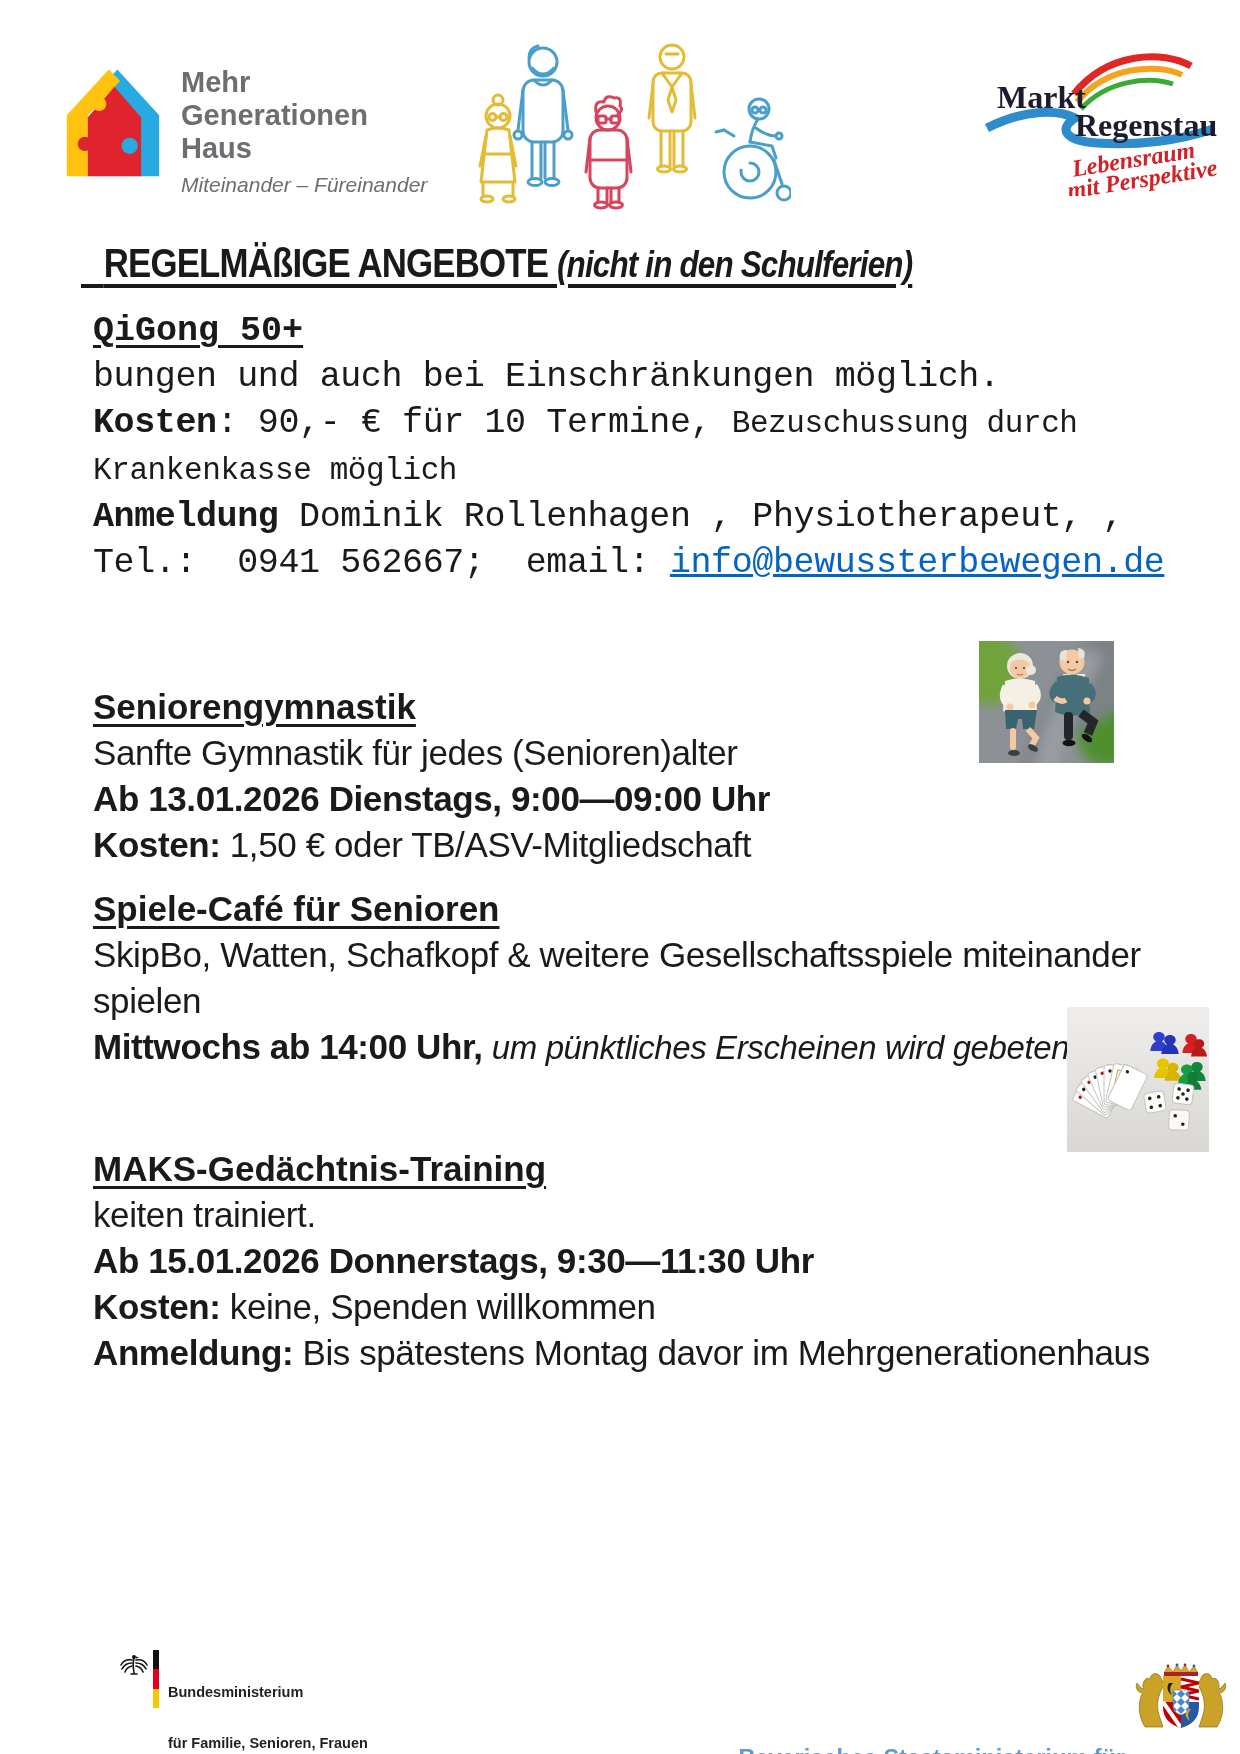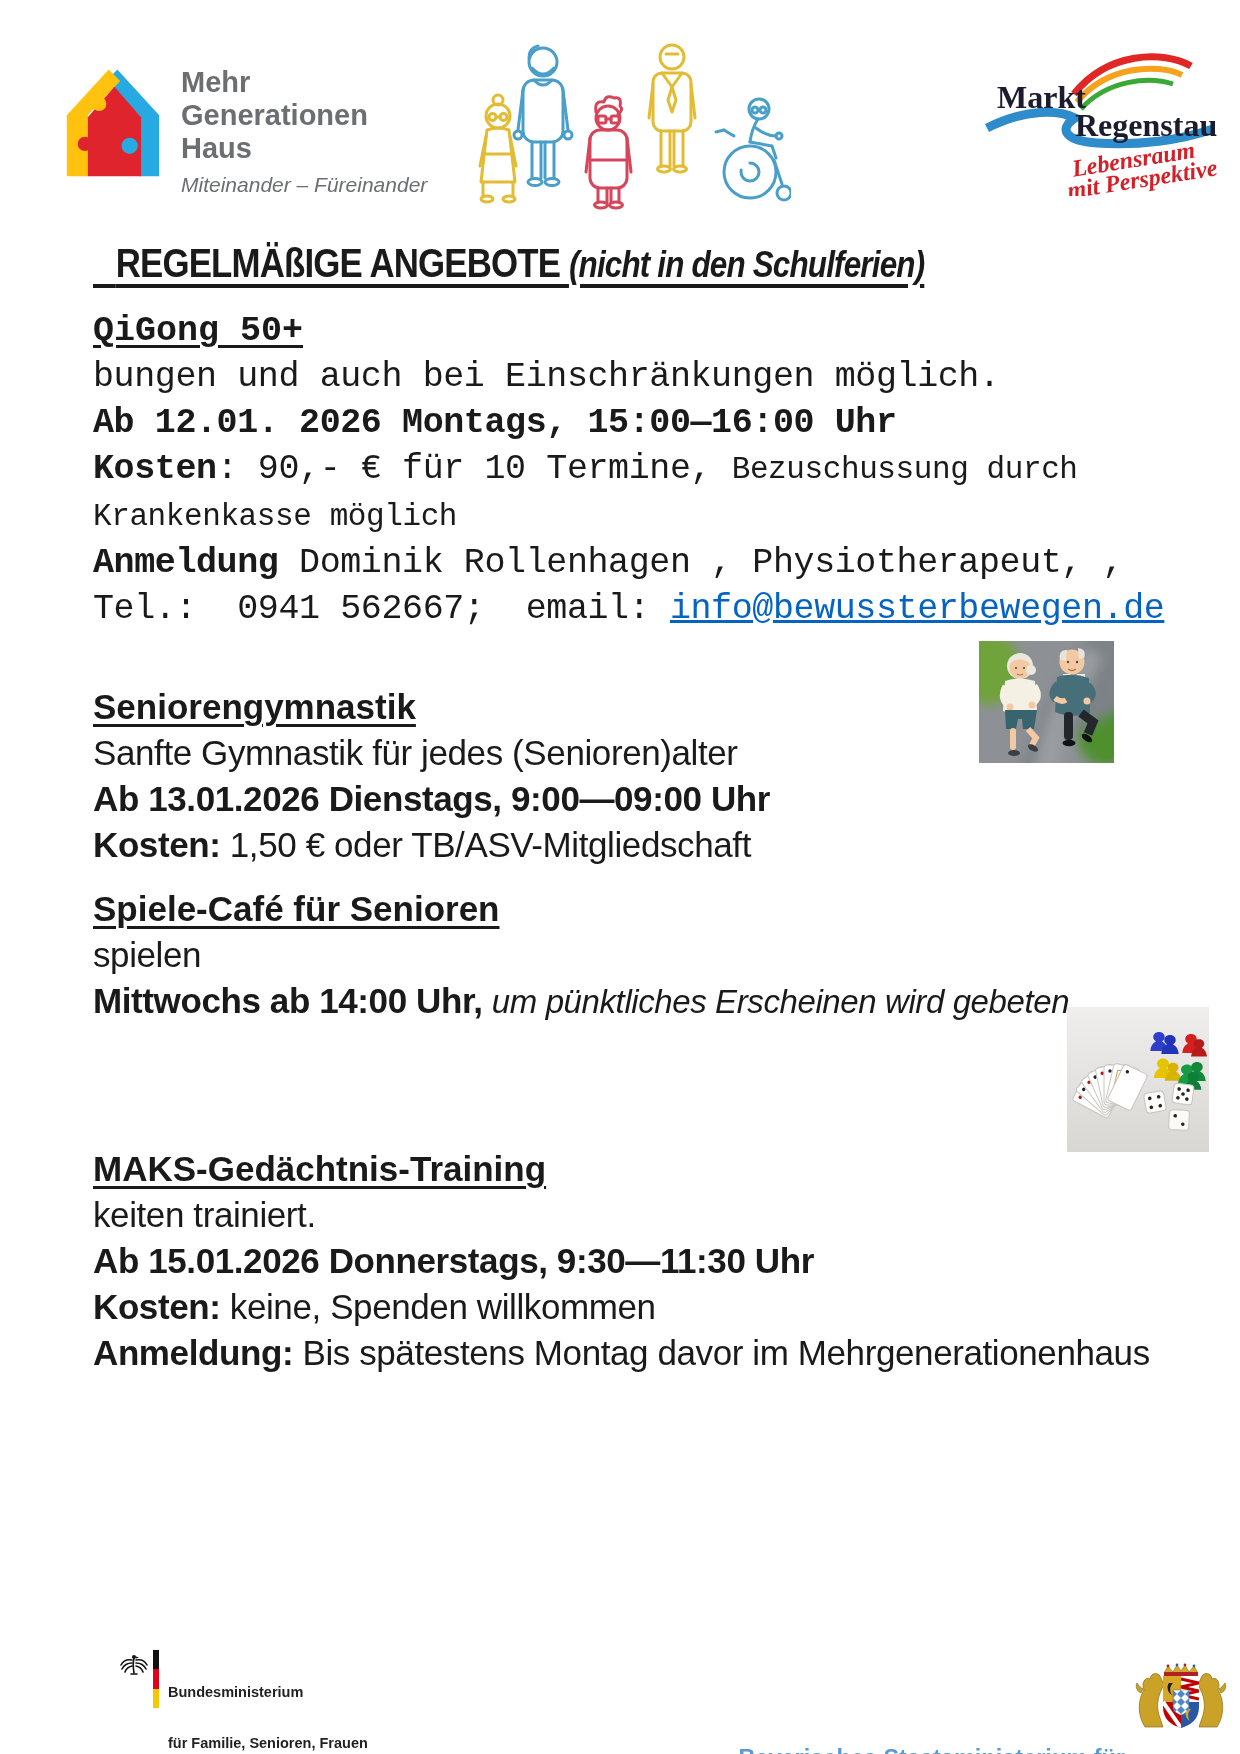--- a/index.html
+++ b/index.html
@@ -14,21 +14,21 @@
   .figures{position:absolute;left:445px;top:32px;width:325px;height:178px;}
   .markt-logo{position:absolute;left:958px;top:48px;width:238px;height:148px;}
 
   
   .sec{position:absolute;left:72px;width:1120px;}
   .line{font-size:35px;line-height:46px;letter-spacing:-0.4px;white-space:pre-wrap;}
   .b{font-weight:bold;}
   .it{font-style:italic;}
   .small{font-size:31px;}
   .h{font-size:35px;font-weight:bold;text-decoration:underline;text-decoration-thickness:2.5px;text-underline-offset:5px;line-height:46px;white-space:pre-wrap;}
-  .doc-title-wrap{position:absolute;left:72px;top:222px;}
+  .doc-title-wrap{position:absolute;left:60px;top:222px;}
   .doc-title{display:inline-block;transform:scaleX(0.85);transform-origin:0 100%;
              text-decoration:underline;text-decoration-thickness:3.5px;text-underline-offset:7px;white-space:pre;}
   .t-main{font-size:41px;font-weight:bold;letter-spacing:-1px;}
   .t-note{font-size:37px;font-weight:bold;font-style:italic;letter-spacing:-1px;}
   a.mail{color:#0563c1;text-decoration:underline;cursor:pointer;}
 
   .photo{position:absolute;display:block;}
 
   
   .bund{position:absolute;left:98px;top:1650px;display:flex;align-items:flex-start;}
@@ -153,21 +153,20 @@
 
   <div class="doc-title-wrap">
     <div class="doc-title">
       <span class="t-main">REGELMÄßIGE ANGEBOTE </span><span class="t-note">(nicht in den Schulferien)</span>
     </div>
   </div>
 
   <div class="sec" style="top:308px;font-family:Liberation Mono, monospace;">
     <div class="h">QiGong 50+</div>
     <div class="line">bungen und auch bei Einschränkungen möglich.</div>
-    <div class="line b">Ab 12.01. 2026 Montags, 15:00—16:00 Uhr</div>
     <div class="line"><span class="b">Kosten</span><span>: 90,- € für 10 Termine, </span><span class="small">Bezuschussung durch Krankenkasse möglich</span></div>
     <div class="line"><span class="b">Anmeldung</span><span> Dominik Rollenhagen , Physiotherapeut, ,</span></div>
     <div class="line"><span>Tel.:  0941 562667;  email: </span><a class="mail">info@bewussterbewegen.de</a></div>
   </div>
 
   <div class="sec" style="top:684px;">
     <div class="h">Seniorengymnastik</div>
     <div class="line">Sanfte Gymnastik für jedes (Senioren)alter</div>
     <div class="line b">Ab 13.01.2026 Dienstags, 9:00—09:00 Uhr</div>
     <div class="line"><span class="b">Kosten:</span><span> 1,50 € oder TB/ASV-Mitgliedschaft</span></div>
@@ -230,20 +229,21 @@
         <rect x="85" y="71" width="9" height="28" rx="4" fill="#23272c"></rect>
         <path d="M102,72 L114,81 L109,93" stroke="#23272c" stroke-width="9" fill="none"></path>
         <ellipse cx="90" cy="102" rx="6.5" ry="3.2" fill="#101214"></ellipse>
         <ellipse cx="108" cy="97" rx="6" ry="3" fill="#101214" transform="rotate(35 108 97)"></ellipse>
       </g>
     </g>
   </svg>
 
   <div class="sec" style="top:886px;">
     <div class="h">Spiele-Café für Senioren</div>
+    <div class="line">SkipBo, Watten, Schafkopf &amp; weitere Gesellschaftsspiele miteinander</div>
     <div class="line">spielen</div>
     <div class="line"><span class="b">Mittwochs ab 14:00 Uhr, </span><span class="it" style="font-size:33px;">um pünktliches Erscheinen wird gebeten</span></div>
   </div>
 
   <svg class="photo" style="left:1046px;top:1007px;width:142px;height:145px;" viewBox="0 0 142 145">
     <defs>
       <linearGradient id="gbg" x1="0" y1="0" x2="0" y2="1">
         <stop offset="0" stop-color="#f0eeec"></stop>
           <stop offset="1" stop-color="#d9d7d4"></stop>
       </linearGradient>

